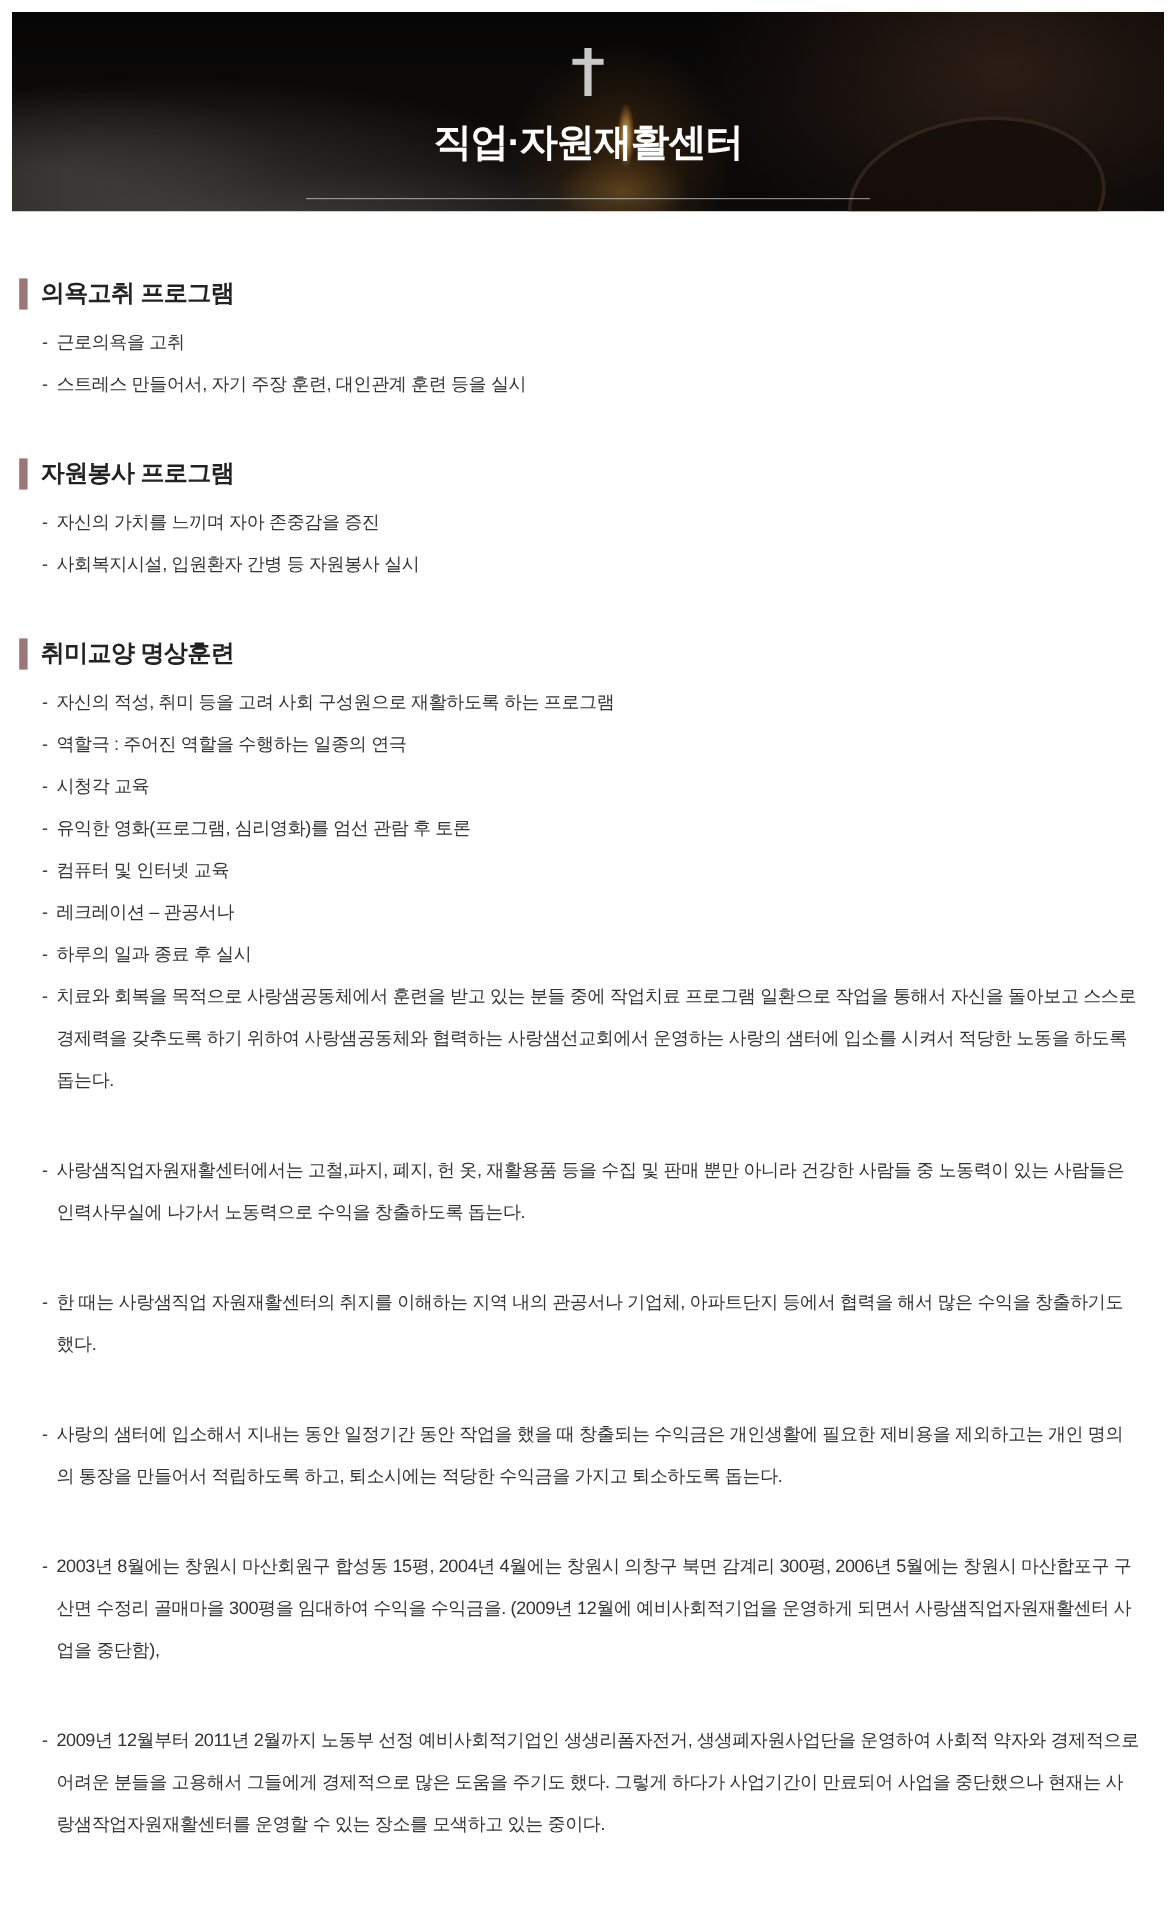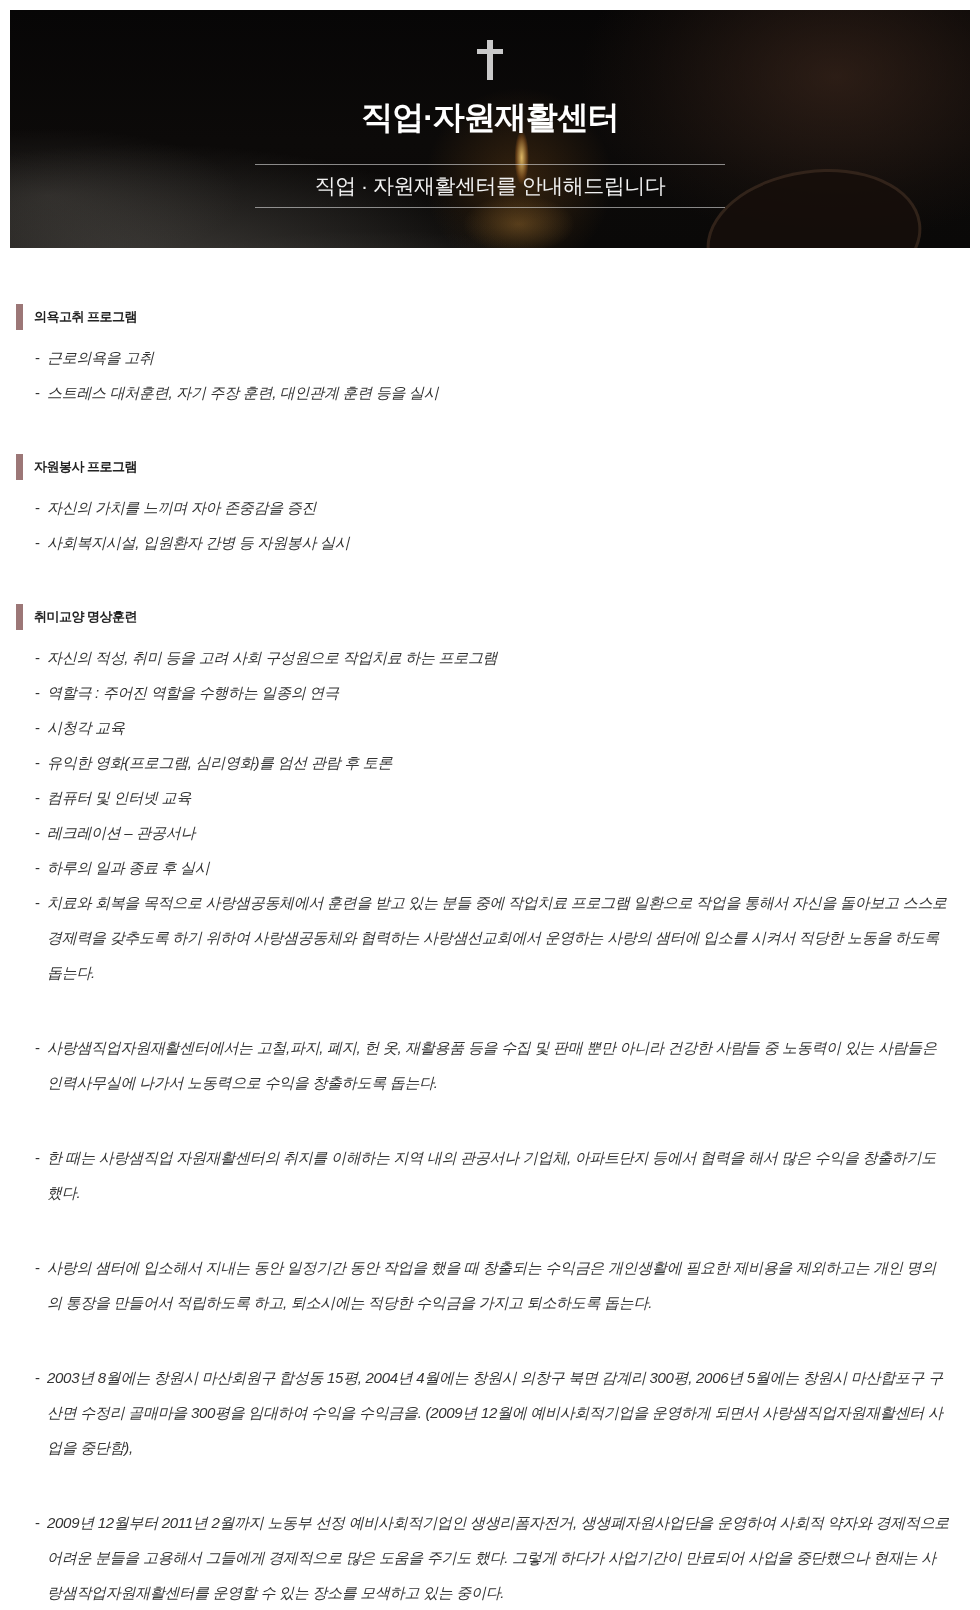--- a/index.html
+++ b/index.html
@@ -8,21 +8,21 @@
     background: #ffffff;
     font-family: "Liberation Sans", "DejaVu Sans", sans-serif;
     color: #333333;
   }
   .page { width: 980px; }
 
   
   .hero {
     position: relative;
     margin: 10px;
-    height: 238px;
+    height: 166px;
     background: linear-gradient(180deg, #070606 0%, #0c0a09 55%, #0a0908 100%);
     overflow: hidden;
   }
   .hero-layer { position: absolute; inset: 0; pointer-events: none; }
   .layer-cloth {
     background: radial-gradient(ellipse 340px 220px at 86% 28%, rgba(72,46,33,0.55), rgba(40,26,19,0.25) 55%, transparent 75%);
   }
   .layer-book {
     background:
       radial-gradient(ellipse 480px 170px at 14% 112%, rgba(148,143,135,0.40), rgba(90,87,82,0.22) 55%, transparent 78%),
@@ -92,21 +92,21 @@
     letter-spacing: -0.5px;
   }
 
   
   .content { padding: 46px 30px 16px 16px; }
   .program-section + .program-section { margin-top: 44px; }
   .sec-title {
     display: flex;
     align-items: center;
     margin: 0 0 10px 0;
-    font-size: 13px;
+    font-size: 20px;
     line-height: 26px;
     font-weight: bold;
     color: #222222;
     letter-spacing: -0.5px;
   }
   .accent-bar {
     flex: none;
     width: 7px;
     height: 26px;
     margin-right: 11px;
@@ -114,21 +114,21 @@
   }
   .item {
     display: flex;
     margin: 0 0 0 19px;
     font-size: 15px;
     line-height: 35px;
     color: #333333;
     letter-spacing: -0.3px;
   }
   .dash { flex: none; width: 12px; }
-  .item-text { flex: 1; font-style: italic; }
+  .item-text { flex: 1; }
   .item.long { margin-bottom: 40px; }
   .item.long:last-child { margin-bottom: 0; }
 </style>
 </head>
 <body>
 
 <div class="page">
 
   <header class="hero">
     <div class="hero-layer layer-cloth"></div>
@@ -156,21 +156,21 @@
         <h2 class="sec-title">
           <span class="accent-bar"></span>
           <span>의욕고취 프로그램</span>
         </h2>
         <div class="item">
           <span class="dash">-</span>
           <div class="item-text">근로의욕을 고취</div>
         </div>
         <div class="item">
           <span class="dash">-</span>
-          <div class="item-text">스트레스 대처훈련, 자기 주장 훈련, 대인관계 훈련 등을 실시</div>
+          <div class="item-text">스트레스 만들어서, 자기 주장 훈련, 대인관계 훈련 등을 실시</div>
         </div>
       </section>
       <section class="program-section">
         <h2 class="sec-title">
           <span class="accent-bar"></span>
           <span>자원봉사 프로그램</span>
         </h2>
         <div class="item">
           <span class="dash">-</span>
           <div class="item-text">자신의 가치를 느끼며 자아 존중감을 증진</div>
@@ -180,21 +180,21 @@
           <div class="item-text">사회복지시설, 입원환자 간병 등 자원봉사 실시</div>
         </div>
       </section>
       <section class="program-section">
         <h2 class="sec-title">
           <span class="accent-bar"></span>
           <span>취미교양 명상훈련</span>
         </h2>
         <div class="item">
           <span class="dash">-</span>
-          <div class="item-text">자신의 적성, 취미 등을 고려 사회 구성원으로 작업치료 하는 프로그램</div>
+          <div class="item-text">자신의 적성, 취미 등을 고려 사회 구성원으로 재활하도록 하는 프로그램</div>
         </div>
         <div class="item">
           <span class="dash">-</span>
           <div class="item-text">역할극 : 주어진 역할을 수행하는 일종의 연극</div>
         </div>
         <div class="item">
           <span class="dash">-</span>
           <div class="item-text">시청각 교육</div>
         </div>
         <div class="item">

